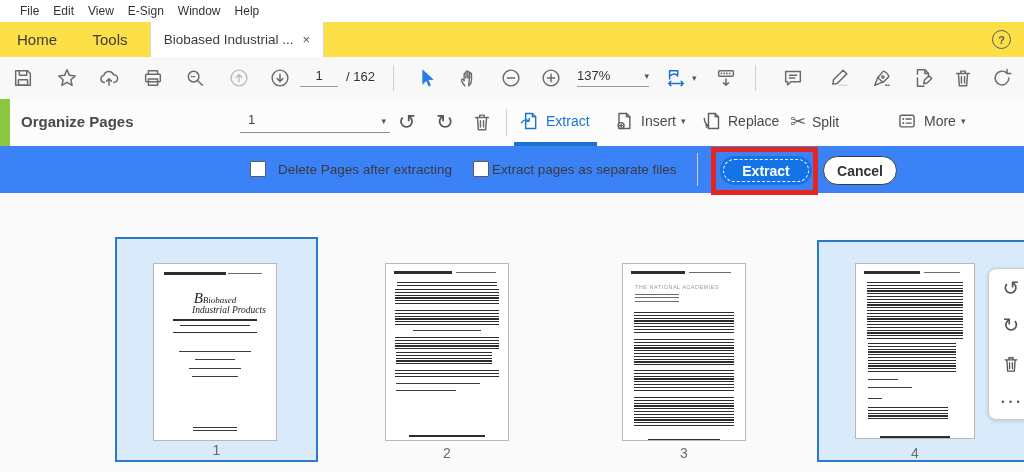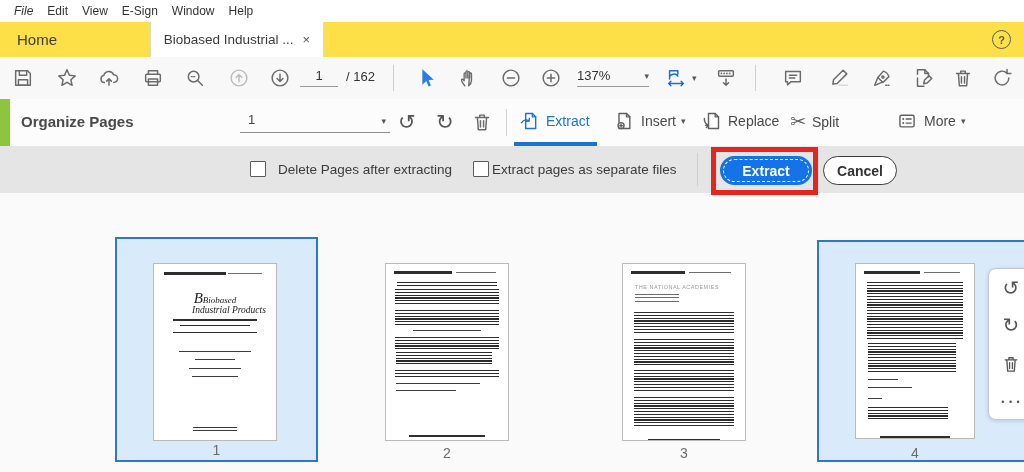--- a/index.html
+++ b/index.html
@@ -3,21 +3,21 @@
 <meta charset="utf-8">
 <style>
   html,body{margin:0;padding:0;background:#fff;}
   #app{position:relative;width:1024px;height:472px;overflow:hidden;
        font-family:"Liberation Sans","DejaVu Sans",sans-serif;color:#3b3b3b;
        background:#fff;}
   
   .menubar{position:absolute;left:0;top:0;width:1024px;height:22px;background:#fff;
            border-bottom:1px solid #ececec;display:flex;align-items:center;}
   .menubar span{font-size:12px;color:#333;margin-left:14px;cursor:default;}
-  .menubar span:first-child{margin-left:14px;font-style:italic;}
+  .menubar span:first-child{margin-left:20px;}
   
   .tabbar{position:absolute;left:0;top:22px;width:1024px;height:35px;background:#fde047;}
   .tab{position:absolute;top:0;height:35px;display:flex;align-items:center;justify-content:center;
        font-size:15px;color:#3b3b3b;}
   .tab.home{left:0;width:74px;}
   .tab.tools{left:74px;width:72px;}
   .tab.doc{left:150px;width:172px;background:#fff;font-size:13.5px;border-left:1px solid #d8d8d8;border-right:1px solid #d8d8d8;}
   .tab.doc .close{margin-left:9px;font-size:13px;color:#555;}
   .helpq{position:absolute;right:13px;top:8px;width:17px;height:17px;border:1.6px solid #5a5a5a;
          border-radius:50%;display:flex;align-items:center;justify-content:center;
@@ -48,21 +48,21 @@
   .glyphbtn{position:absolute;font-size:21px;color:#555;line-height:1;}
   .orgact{position:absolute;top:11px;display:flex;align-items:center;font-size:14px;color:#4a4a4a;}
   .orgact .ic{width:22px;height:22px;margin-right:6px;display:flex;align-items:center;justify-content:center;color:#5f5f5f;}
   .orgact .ic svg{width:20px;height:20px;}
   .orgact.active{color:#1a73cf;}
   .orgact.active .ic{color:#1a73cf;}
   .orgact .caret{margin-left:5px;}
   .extract-underline{position:absolute;left:514px;bottom:0;width:83px;height:4px;background:#1a73cf;}
   .splitglyph{font-size:19px;margin-right:6px;color:#5f5f5f;}
   
-  .optbar{position:absolute;left:0;top:146px;width:1024px;height:47px;background:#e5e5e5;
+  .optbar{position:absolute;left:0;top:146px;width:1024px;height:47px;background:#3b82f6;
           border-bottom:1px solid #14b8a6;}
   .cb{position:absolute;top:15px;width:14px;height:14px;border:1.6px solid #5a5a5a;background:#fff;border-radius:1px;}
   .cblabel{position:absolute;top:16px;font-size:13.5px;color:#3b3b3b;}
   .redbox{position:absolute;left:711px;top:1px;width:107px;height:48px;border:5px solid #e62520;box-sizing:border-box;z-index:3;}
   .btn-extract{position:absolute;left:720px;top:10px;width:92px;height:29px;border-radius:15px;
                background:#1473e6;color:#fff;font-size:14px;font-weight:bold;
                display:flex;align-items:center;justify-content:center;z-index:4;
                outline:1px dashed rgba(255,255,255,.95);outline-offset:-4px;}
   .btn-cancel{position:absolute;left:823px;top:10px;width:74px;height:29px;border-radius:15px;
               background:#fff;border:1.8px solid #3b3b3b;color:#333;font-size:14px;font-weight:bold;
@@ -98,20 +98,21 @@
     <span>File</span>
     <span>Edit</span>
     <span>View</span>
     <span>E-Sign</span>
     <span>Window</span>
     <span>Help</span>
   </div>
 
   <div class="tabbar">
     <div class="tab home">Home</div>
+    <div class="tab tools">Tools</div>
     <div class="tab doc">
       <span>Biobased Industrial ...</span>
       <span class="close">×</span>
     </div>
     <div class="helpq">?</div>
   </div>
 
   <div class="toolbar">
     <span class="ico" style="left:11px;top:9px;">
       <svg viewBox="0 0 24 24" fill="none" stroke="currentColor" stroke-width="1.6" stroke-linejoin="round">

